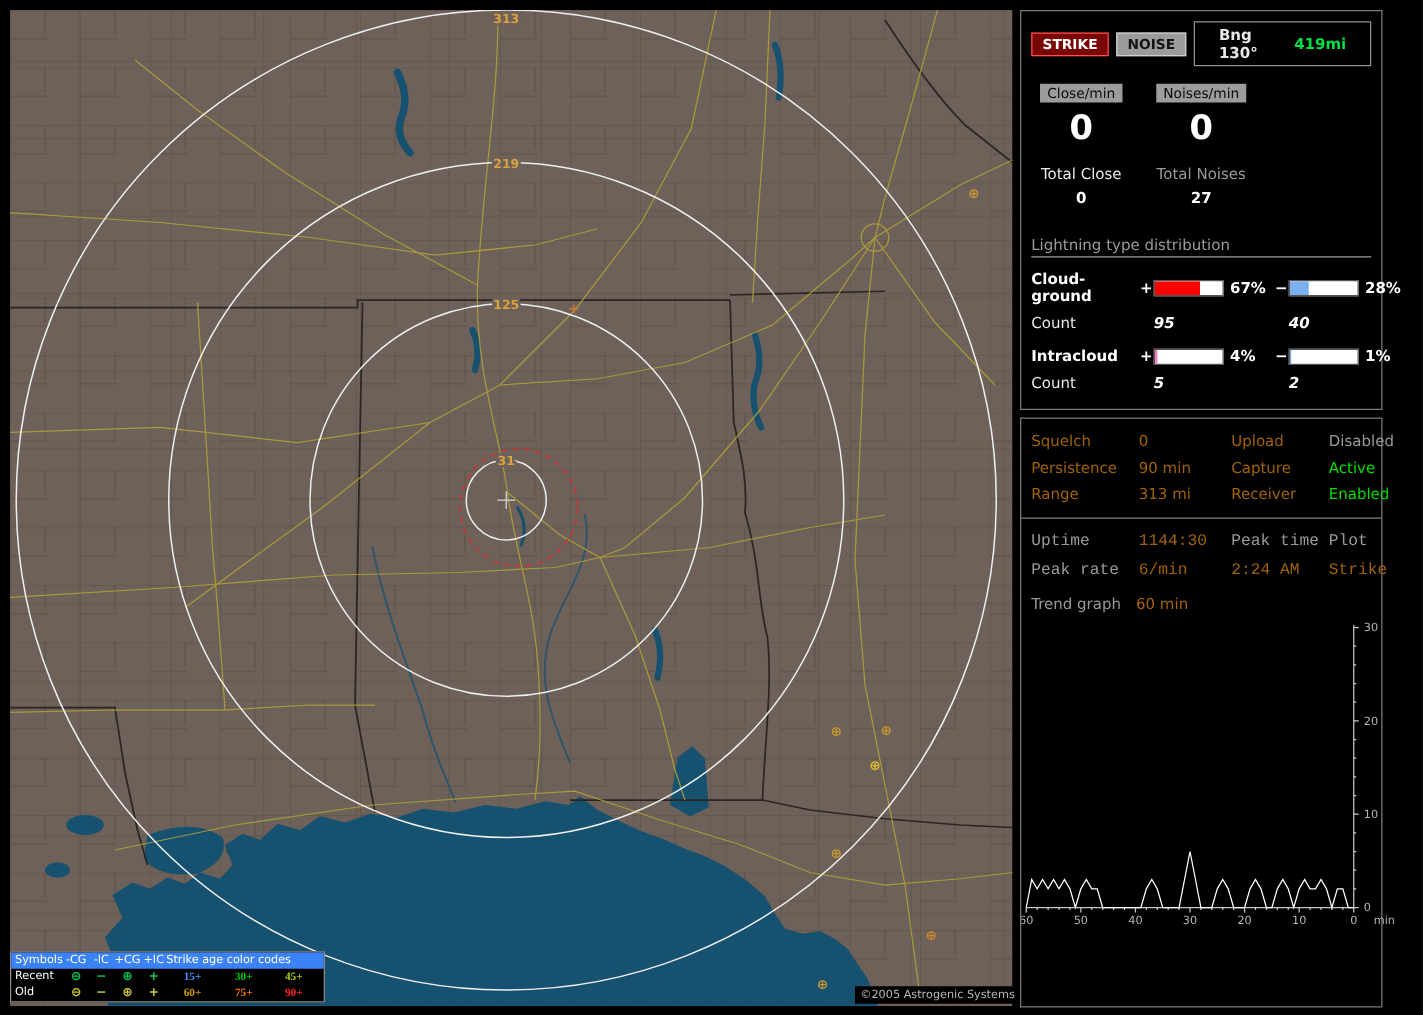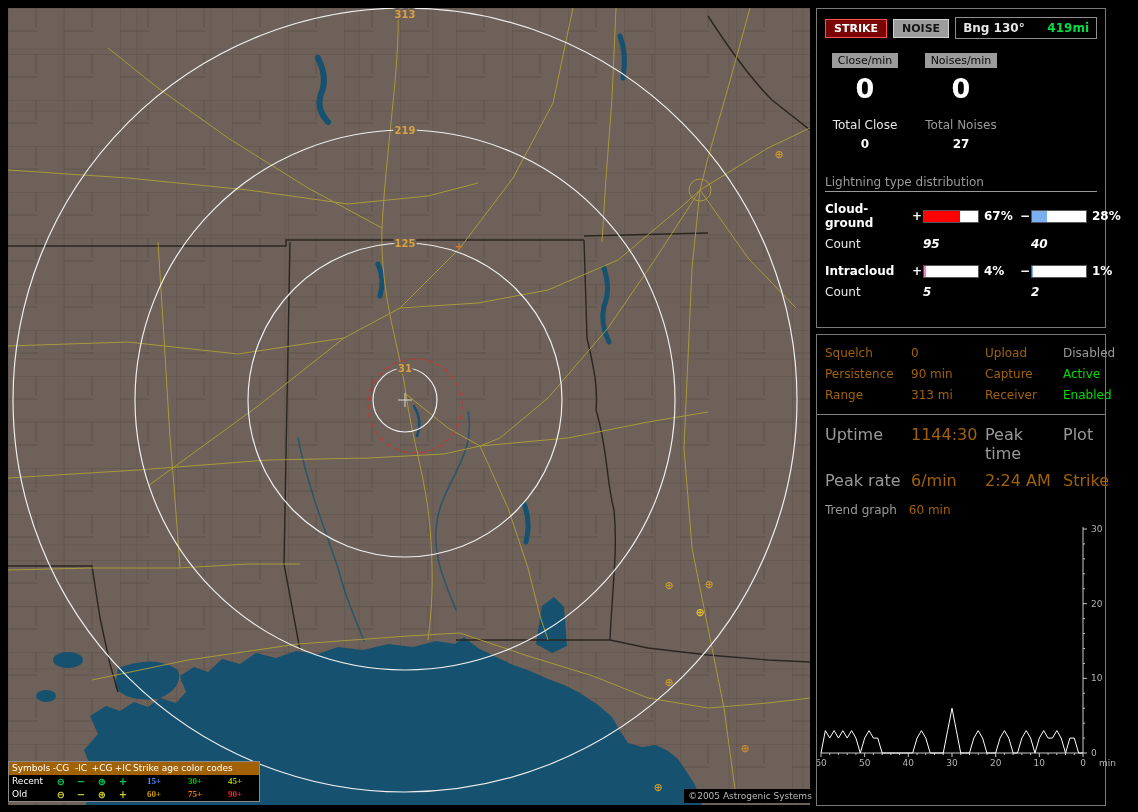--- a/index.html
+++ b/index.html
@@ -4,40 +4,40 @@
 <style>
   html,body{margin:0;padding:0;background:#000;}
   .screen{position:relative;width:1138px;height:812px;background:#000;overflow:hidden;
           font-family:"DejaVu Sans",sans-serif;color:#e8e8e8;}
   
   .map-svg{position:absolute;left:8px;top:8px;}
   
   .legend{position:absolute;left:8px;top:761px;width:250px;background:#000;border:1px solid #8a8a8a;
           font-size:9px;color:#fff;z-index:6;}
   .lg-grid{display:grid;grid-template-columns:42px 20px 20px 22px 20px 42px 40px 40px;align-items:center;line-height:13px;}
-  .lg-head{background:#a16207;}
+  .lg-head{background:#3b82f6;}
   .lg-label{padding-left:3px;}
   .lg-colhead{text-align:center;}
   .lg-agehead{grid-column:6/9;text-align:left;}
   .sym{text-align:center;font-size:10px;font-weight:bold;}
   .age{text-align:center;font-weight:bold;font-family:Liberation Serif, serif;}
   
   .copyright{position:absolute;left:684px;top:789px;width:128px;background:#000;color:#b8b8b8;
              font-size:9px;text-align:center;padding:2px 2px;z-index:6;}
   
   .panel-box{position:absolute;left:816px;width:290px;background:#000;border:1px solid #7a7a7a;
              box-sizing:border-box;font-size:12px;}
   .box1{top:8px;height:320px;}
   .box2{top:334px;height:472px;}
   .btn-row{display:flex;align-items:center;gap:6px;padding:8px 8px 0 8px;}
   .btn{font-size:11px;font-weight:bold;padding:2px 8px;cursor:default;}
   .strike-btn{background:#7a0505;color:#fff;border:1px solid #ff5050;}
   .noise-btn{background:#9c9c9c;color:#141414;border:1px solid #d0d0d0;}
   .bearing{margin-left:auto;display:flex;justify-content:space-between;align-items:center;
-           width:128px;border:1px solid #909090;padding:3px 7px;font-weight:bold;font-size:12px;}
+           width:128px;border:1px solid #909090;padding:3px 19px;font-weight:bold;font-size:12px;}
   .bearing-dist{color:#00dd44;}
   .rate-grid{display:grid;grid-template-columns:1fr 1fr 1fr;margin-top:14px;text-align:center;}
   .rate-col{display:flex;flex-direction:column;align-items:center;}
   .rate-badge{background:#9c9c9c;color:#0a0a0a;font-size:11px;padding:1px 6px;margin-bottom:6px;}
   .rate-value{font-size:27px;font-weight:bold;line-height:30px;color:#fff;}
   .total-label{font-size:12px;margin-top:14px;color:#e8e8e8;}
   .total-value{font-size:12px;font-weight:bold;margin-top:5px;color:#fff;}
   .dim{color:#9a9a9a;}
   .green{color:#00dd00;}
   .white{color:#a16207;}
@@ -48,21 +48,21 @@
   .d-label{font-weight:bold;color:#fff;}
   .d-sign{text-align:center;font-weight:bold;color:#fff;}
   .d-bar{height:11px;background:#fff;border:1px solid #555;position:relative;overflow:hidden;}
   .d-fill{position:absolute;left:0;top:0;bottom:0;}
   .d-pct{font-weight:bold;padding-left:5px;color:#fff;}
   .d-count{font-weight:bold;color:#fff;font-style:italic;}
   
   .datetime{color:#00ff00;font-weight:bold;font-size:13.5px;padding:6px 8px;border-bottom:1px solid #808080;}
   .settings-grid{display:grid;grid-template-columns:86px 74px 78px 1fr;margin:11px 8px 0;row-gap:7px;font-size:12px;}
   .hr{border-top:1px solid #808080;margin-top:12px;}
-  .status-grid{display:grid;grid-template-columns:86px 74px 78px 1fr;margin:10px 8px 0;row-gap:8px;font-size:16px;}
+  .status-grid{display:grid;grid-template-columns:86px 74px 78px 1fr;margin:10px 8px 0;row-gap:8px;font-size:13px;font-family:Liberation Mono, monospace;}
   .trend-row{display:flex;gap:12px;margin:13px 8px 0;font-size:12px;}
   #trend-chart{display:block;margin-top:4px;}
 </style>
 </head>
 <body>
 
 <div class="screen">
 
   <svg class="map-svg" width="802" height="797" viewBox="0 0 802 797">
     <defs>

